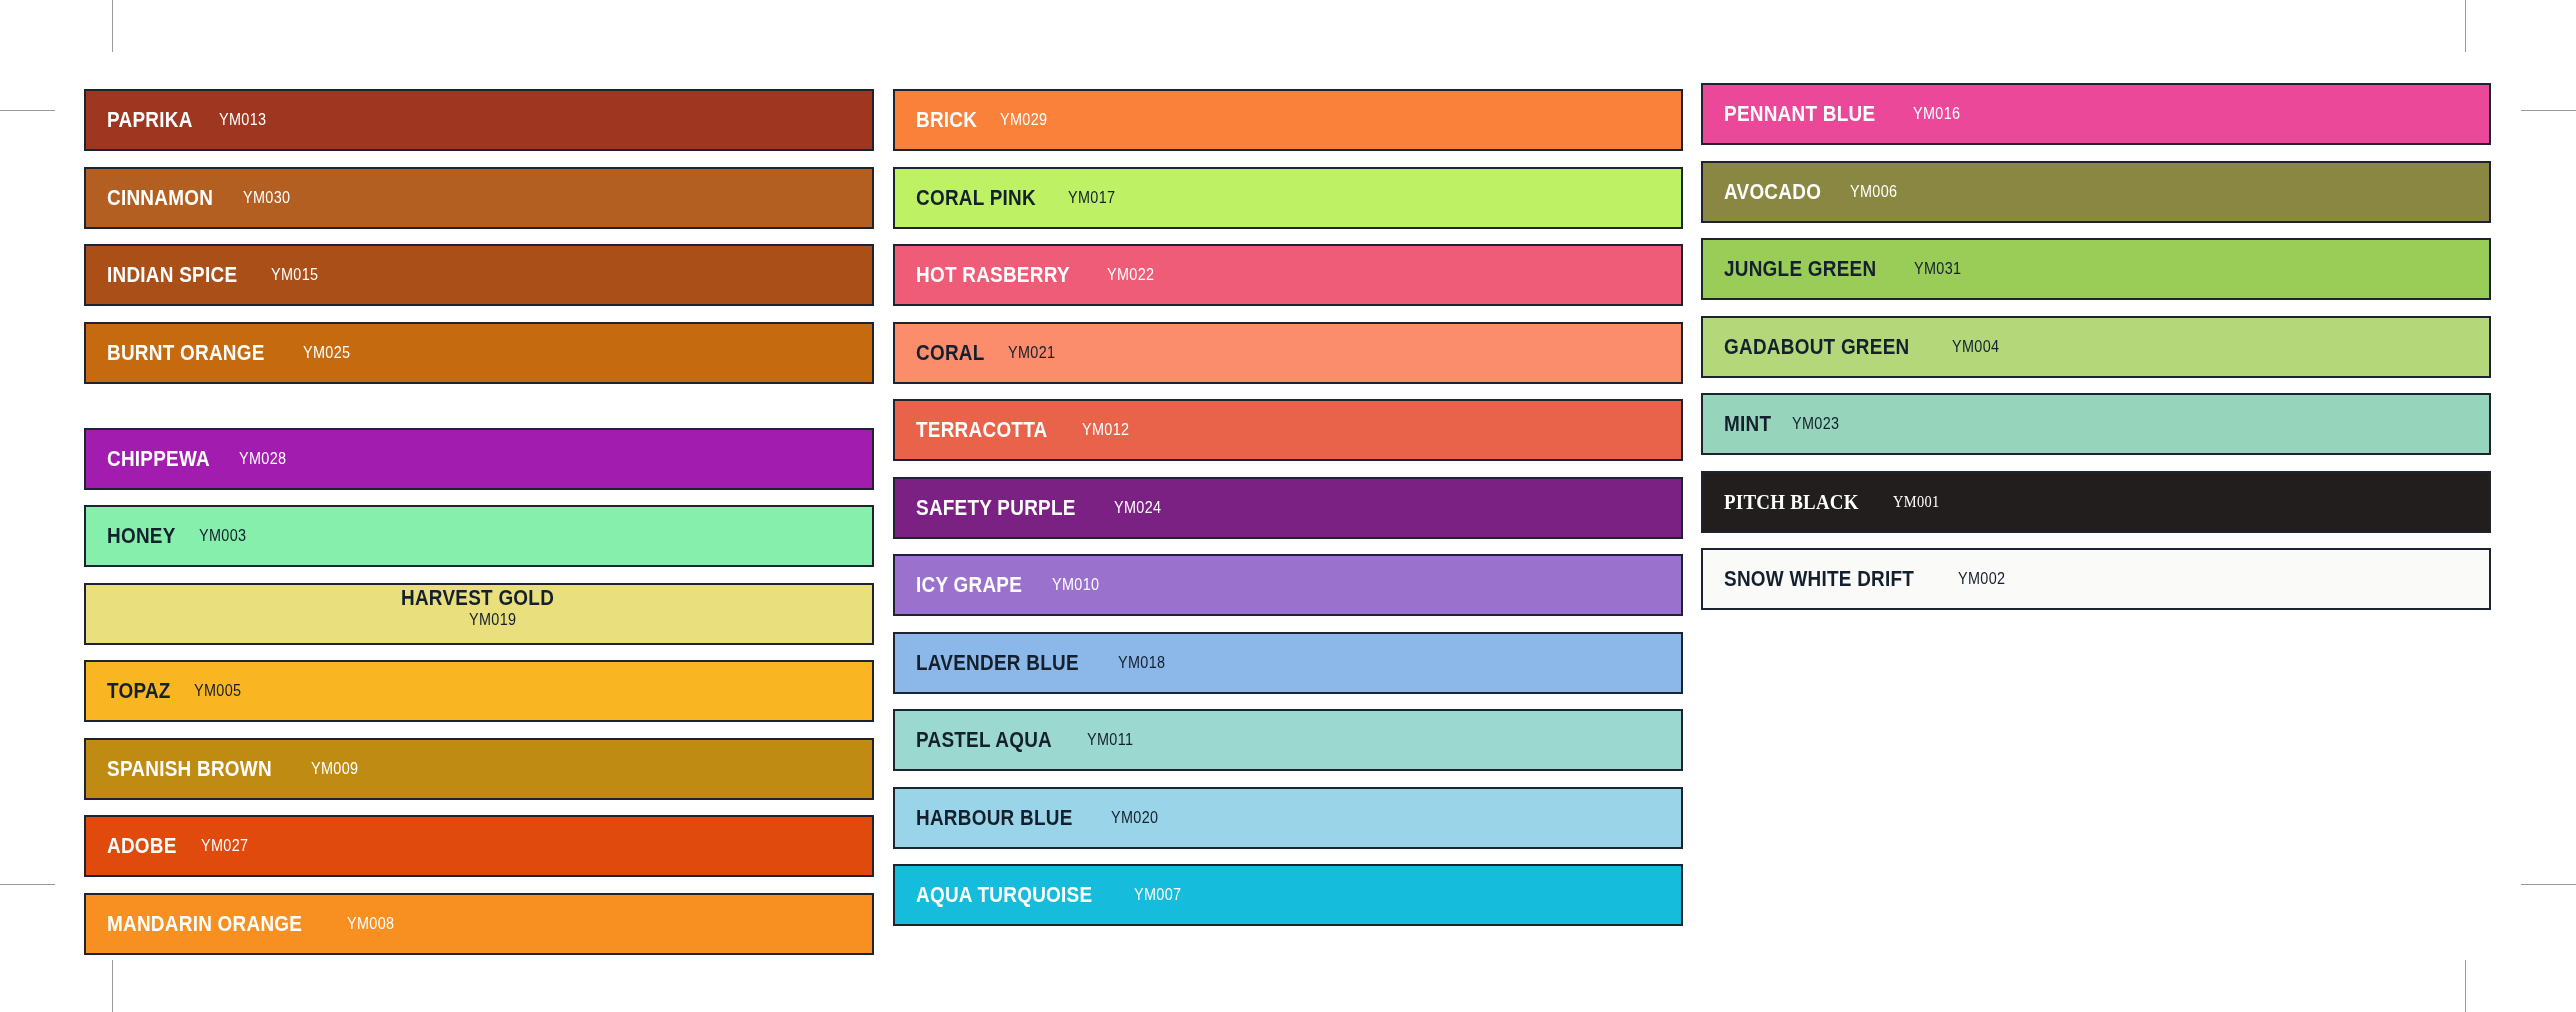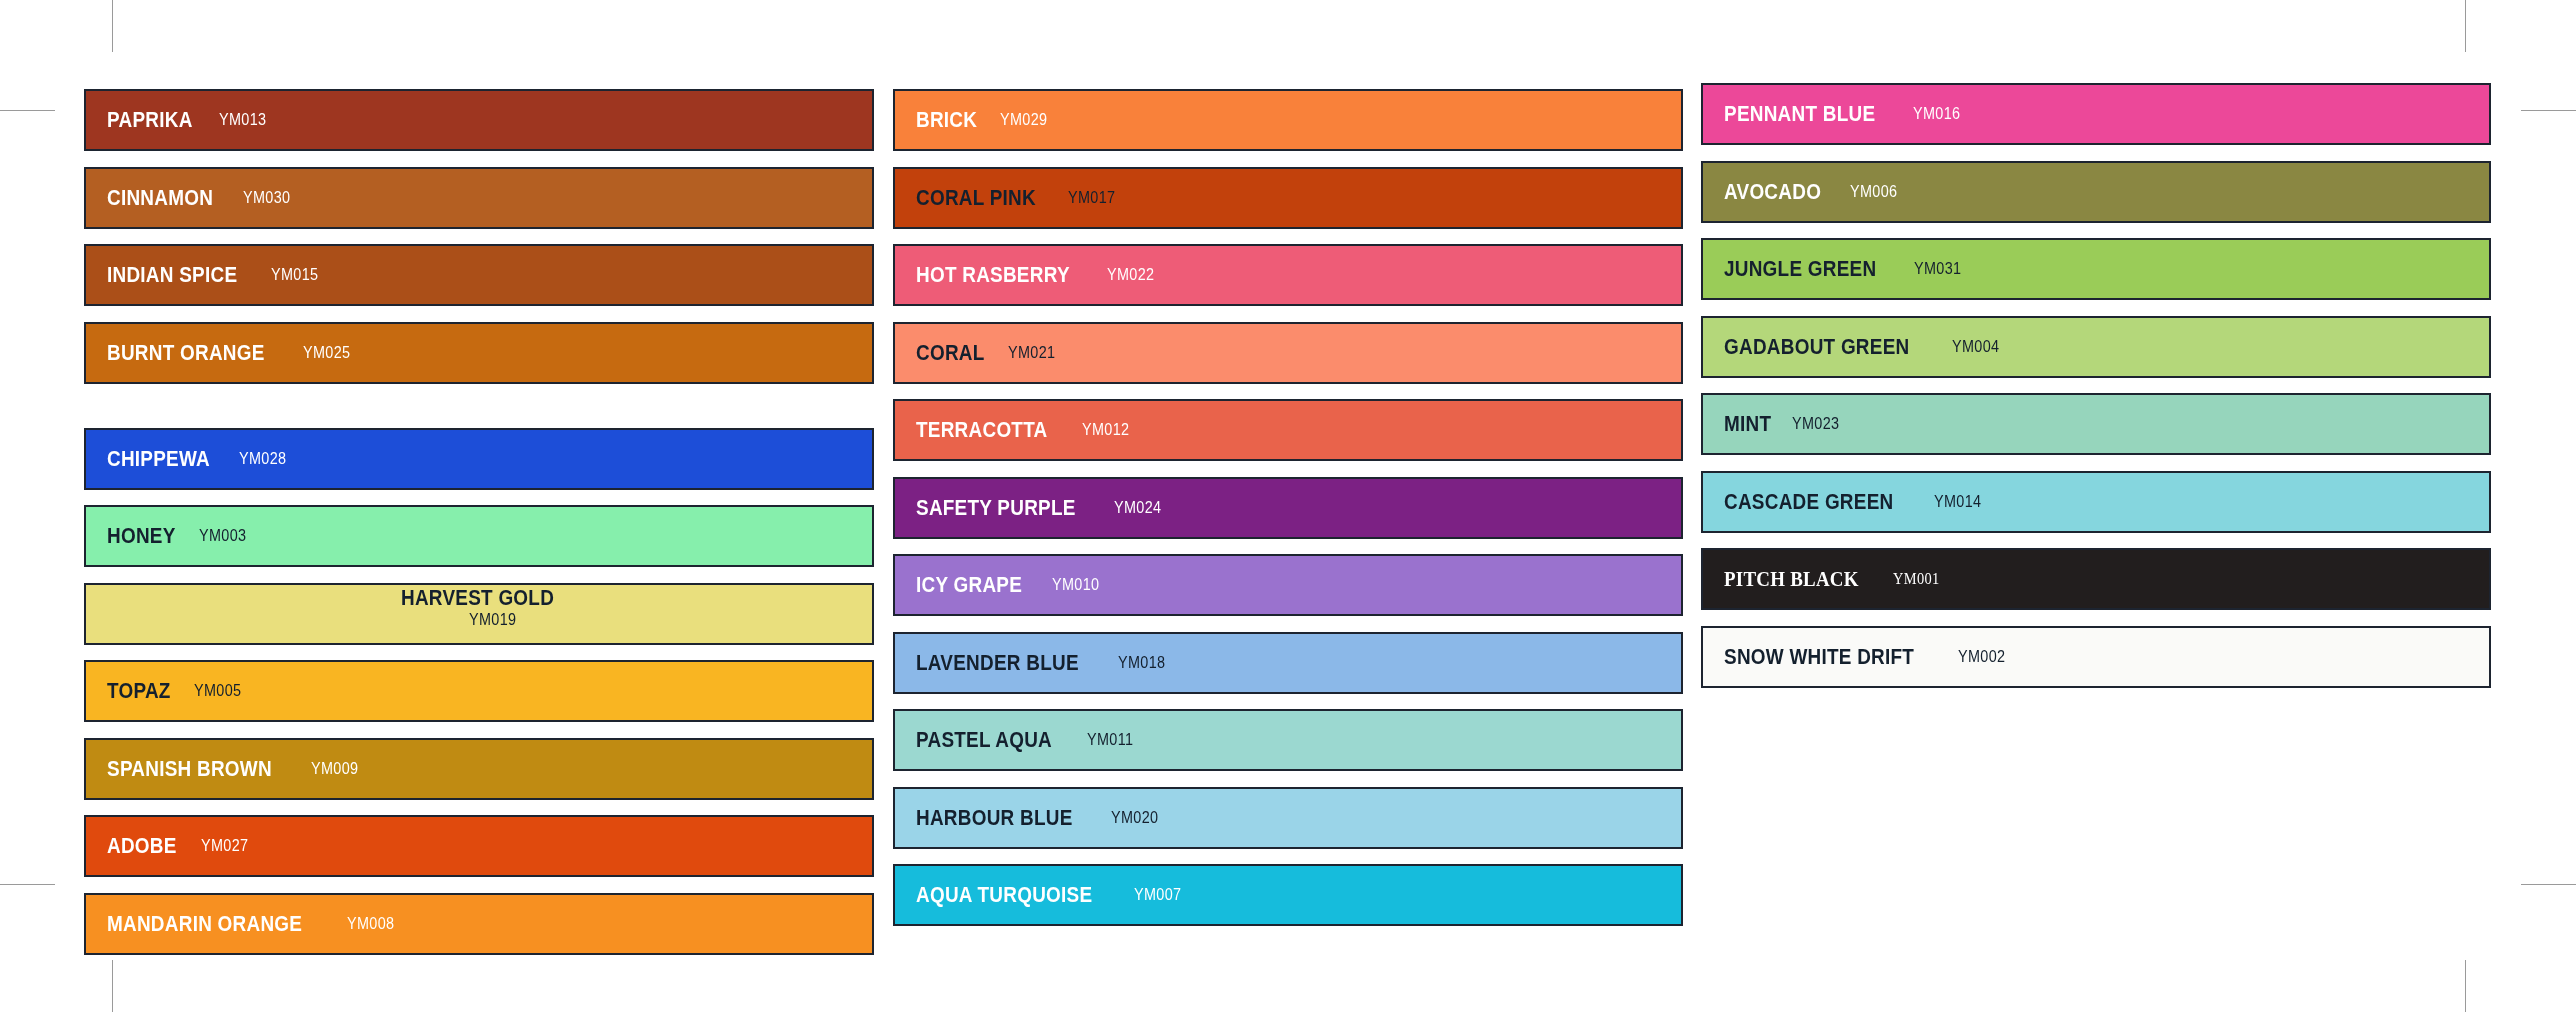--- a/index.html
+++ b/index.html
@@ -111,21 +111,21 @@
         <span class="swatch-code" style="margin-left: 12.7px;">YM030</span>
       </div>
       <div class="swatch txt-light" style="background: rgb(171, 79, 24); border-color: rgb(29, 36, 48);">
         <span class="swatch-name">INDIAN SPICE</span>
         <span class="swatch-code" style="margin-left: 12.7px;">YM015</span>
       </div>
       <div class="swatch txt-light" style="background: rgb(198, 106, 16); border-color: rgb(29, 36, 48);">
         <span class="swatch-name">BURNT ORANGE</span>
         <span class="swatch-code" style="margin-left: 12.7px;">YM025</span>
       </div>
-      <div class="swatch txt-light" style="background: #1d4ed8; border-color: rgb(29, 36, 48); margin-top: 44px;">
+      <div class="swatch txt-light" style="background: #a21caf; border-color: rgb(29, 36, 48); margin-top: 44px;">
         <span class="swatch-name">CHIPPEWA</span>
         <span class="swatch-code" style="margin-left: 12.7px;">YM028</span>
       </div>
       <div class="swatch txt-dark" style="background: #86efac; border-color: rgb(29, 36, 48);">
         <span class="swatch-name">HONEY</span>
         <span class="swatch-code" style="margin-left: 12.7px;">YM003</span>
       </div>
       <div class="swatch txt-dark" style="background: rgb(233, 223, 125); border-color: rgb(29, 36, 48); flex-direction: column;">
         <span class="swatch-name">HARVEST GOLD</span>
         <span class="swatch-code" style="margin-left: 12.7px;">YM019</span>
@@ -145,21 +145,21 @@
       <div class="swatch txt-light" style="background: rgb(247, 144, 33); border-color: rgb(29, 36, 48);">
         <span class="swatch-name">MANDARIN ORANGE</span>
         <span class="swatch-code" style="margin-left: 12.7px;">YM008</span>
       </div>
     </div>
   <div class="column col-2">
       <div class="swatch txt-light" style="background: rgb(249, 129, 58); border-color: rgb(29, 36, 48);">
         <span class="swatch-name">BRICK</span>
         <span class="swatch-code" style="margin-left: 12.7px;">YM029</span>
       </div>
-      <div class="swatch txt-dark" style="background: #c2410c; border-color: rgb(29, 36, 48);">
+      <div class="swatch txt-dark" style="background: #bef264; border-color: rgb(29, 36, 48);">
         <span class="swatch-name">CORAL PINK</span>
         <span class="swatch-code" style="margin-left: 12.7px;">YM017</span>
       </div>
       <div class="swatch txt-light" style="background: rgb(238, 92, 119); border-color: rgb(29, 36, 48);">
         <span class="swatch-name">HOT RASBERRY</span>
         <span class="swatch-code" style="margin-left: 12.7px;">YM022</span>
       </div>
       <div class="swatch txt-dark" style="background: rgb(251, 140, 108); border-color: rgb(29, 36, 48);">
         <span class="swatch-name">CORAL</span>
         <span class="swatch-code" style="margin-left: 12.7px;">YM021</span>
@@ -207,24 +207,20 @@
         <span class="swatch-code" style="margin-left: 12.7px;">YM031</span>
       </div>
       <div class="swatch txt-dark" style="background: rgb(180, 215, 122); border-color: rgb(29, 36, 48);">
         <span class="swatch-name">GADABOUT GREEN</span>
         <span class="swatch-code" style="margin-left: 12.7px;">YM004</span>
       </div>
       <div class="swatch txt-dark" style="background: rgb(150, 213, 188); border-color: rgb(29, 36, 48);">
         <span class="swatch-name">MINT</span>
         <span class="swatch-code" style="margin-left: 12.7px;">YM023</span>
       </div>
-      <div class="swatch txt-dark" style="background: rgb(133, 214, 222); border-color: rgb(29, 36, 48);">
-        <span class="swatch-name">CASCADE GREEN</span>
-        <span class="swatch-code" style="margin-left: 12.7px;">YM014</span>
-      </div>
       <div class="swatch txt-light" style="background: rgb(34, 30, 30); border-color: rgb(29, 36, 48); font-family: Liberation Serif, serif;">
         <span class="swatch-name">PITCH BLACK</span>
         <span class="swatch-code" style="margin-left: 12.7px;">YM001</span>
       </div>
       <div class="swatch txt-dark" style="background: rgb(250, 250, 248); border-color: rgb(29, 36, 48);">
         <span class="swatch-name">SNOW WHITE DRIFT</span>
         <span class="swatch-code" style="margin-left: 12.7px;">YM002</span>
       </div>
     </div>
 

